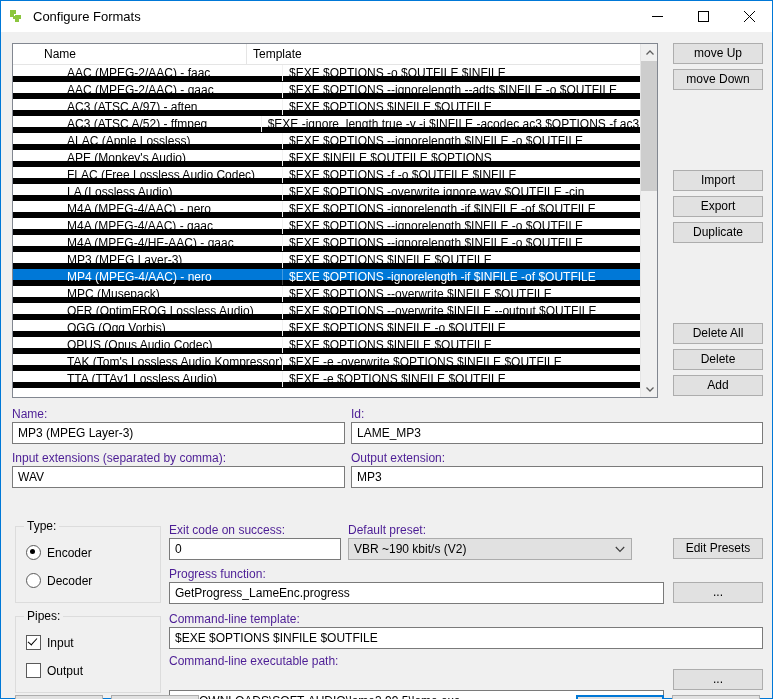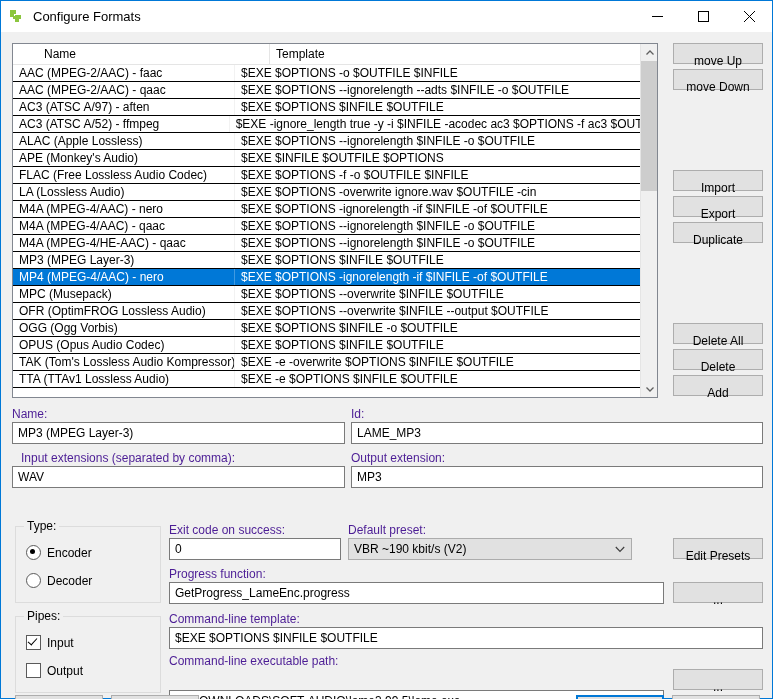--- a/index.html
+++ b/index.html
@@ -89,33 +89,34 @@
   .hcell {
     display: flex;
     align-items: center;
     padding-left: 6px;
     font-size: 12px;
     box-sizing: border-box;
     height: 20px;
     border-right: 1px solid #e5e5e5;
     color: #000;
   }
-  .hcell.name { width: 257px; padding-left: 31px; }
+  .hcell.name { width: 234px; padding-left: 31px; }
   .hcell.tpl  { flex: 1 1 auto; border-right: none; }
 
   #list-rows {
     height: 332px;
     overflow: hidden;
   }
   .lrow {
     display: flex;
     height: 17px;
-    align-items: center;
-    box-sizing: border-box;
-    border-bottom: 1px solid #000000;
+    align-items: flex-start;
+    box-sizing: border-box;
+    border-bottom: 6px solid #000000;
+    padding-left: 48px;
   }
   .lrow.sel { background: #0078d7; color: #ffffff; }
   .lcell {
     font-size: 12px;
     padding-left: 6px;
     box-sizing: border-box;
     white-space: nowrap;
     overflow: hidden;
     line-height: 16px;
   }
@@ -159,21 +160,21 @@
     width: 90px;
     height: 21px;
     background: #e1e1e1;
     border: 1px solid #adadad;
     box-sizing: border-box;
     font-family: "Liberation Sans", sans-serif;
     font-size: 12px;
     color: #000;
     text-align: center;
     line-height: 19px;
-    padding: 8px;
+    padding: 0;
   }
 
   
   .flabel {
     position: absolute;
     font-size: 12px;
     color: #4c1d95;
     white-space: nowrap;
   }
   .tinput {
@@ -427,21 +428,21 @@
     <div class="rbtn" style="top:291px">Delete All</div>
     <div class="rbtn" style="top:317px">Delete</div>
     <div class="rbtn" style="top:343px">Add</div>
 
     <div class="flabel" style="left:11px; top:375px">Name:</div>
     <div class="tinput" style="left:11px; top:390px; width:333px">MP3 (MPEG Layer-3)</div>
 
     <div class="flabel" style="left:350px; top:375px">Id:</div>
     <div class="tinput" style="left:350px; top:390px; width:412px">LAME_MP3</div>
 
-    <div class="flabel" style="left:20px; top:419px">Input extensions (separated by comma):</div>
+    <div class="flabel" style="left:11px; top:419px">Input extensions (separated by comma):</div>
     <div class="tinput" style="left:11px; top:434px; width:333px">WAV</div>
 
     <div class="flabel" style="left:350px; top:419px">Output extension:</div>
     <div class="tinput" style="left:350px; top:434px; width:412px">MP3</div>
 
     <div class="group" style="left:14px; top:494px; width:146px; height:77px">
       <div class="glabel">Type:</div>
       <div class="optrow" style="left:10px; top:18px">
         <span class="radio on"></span>
         <span>Encoder</span>

